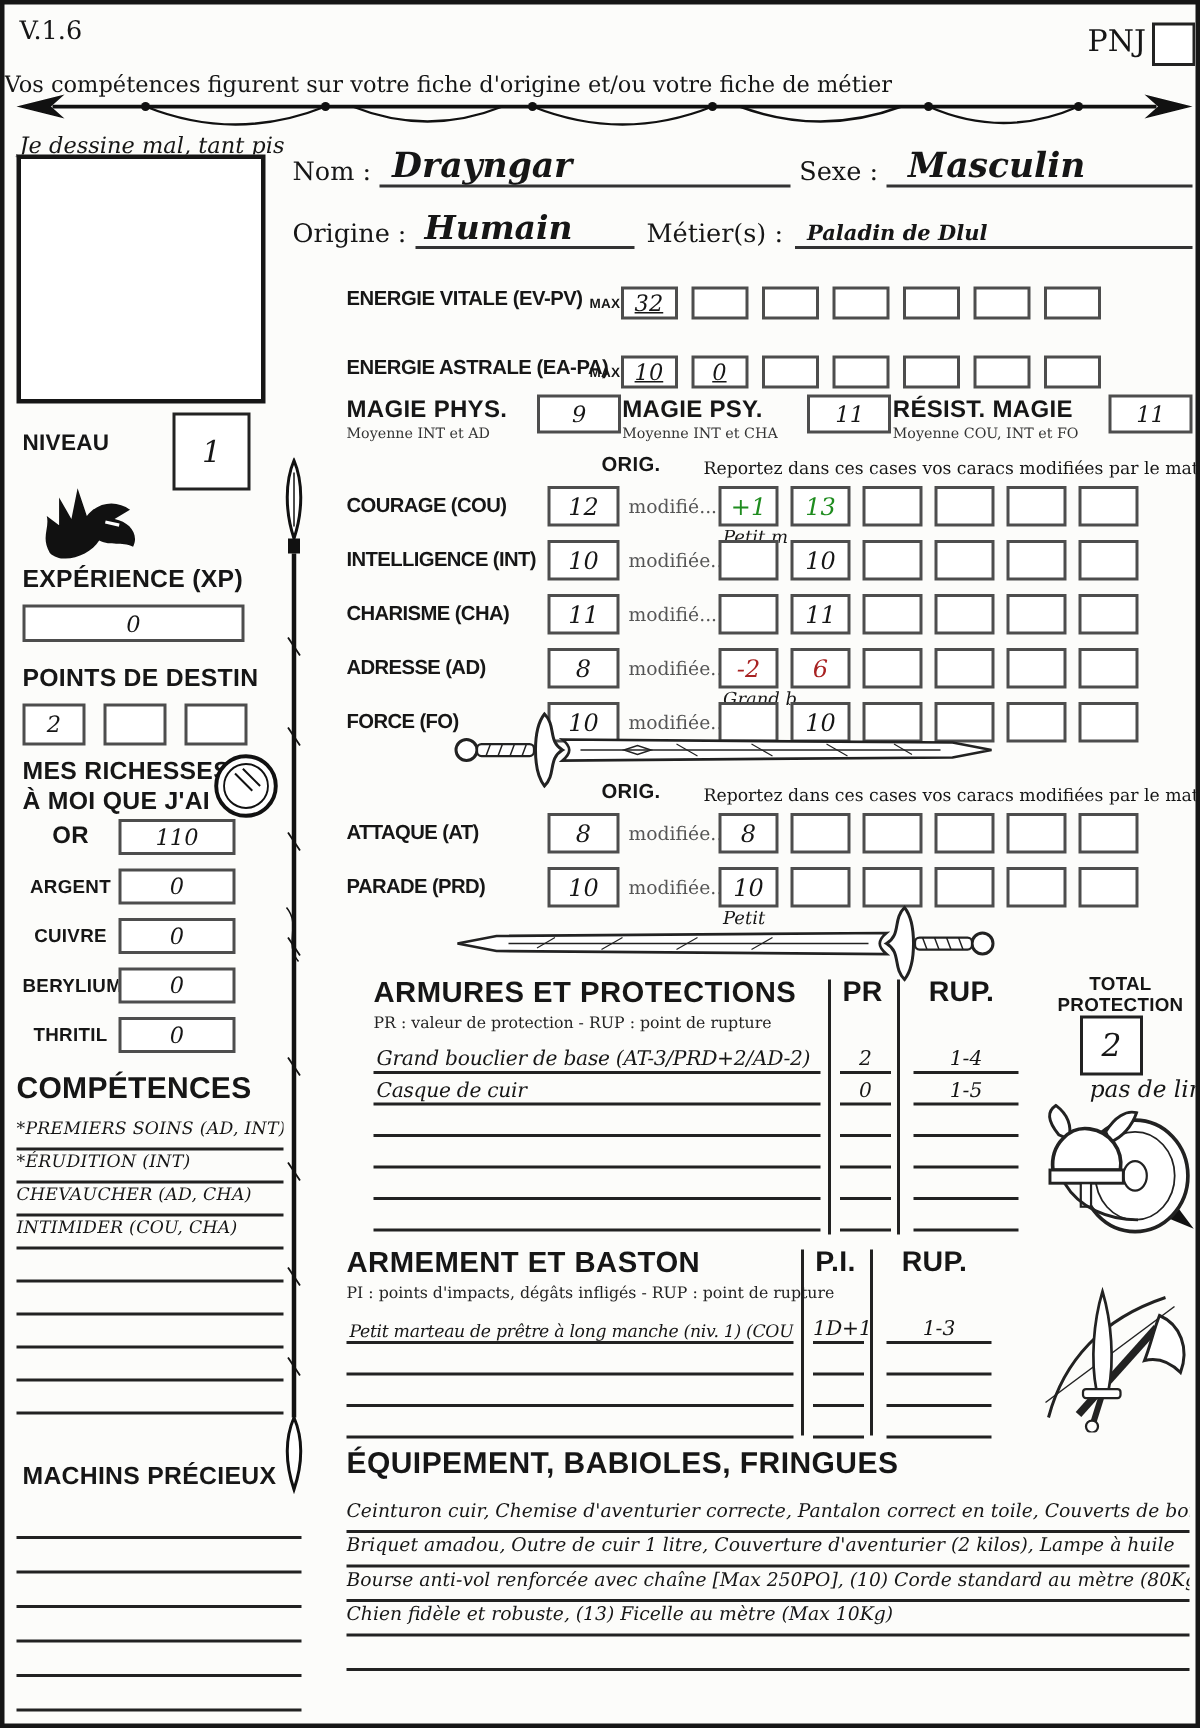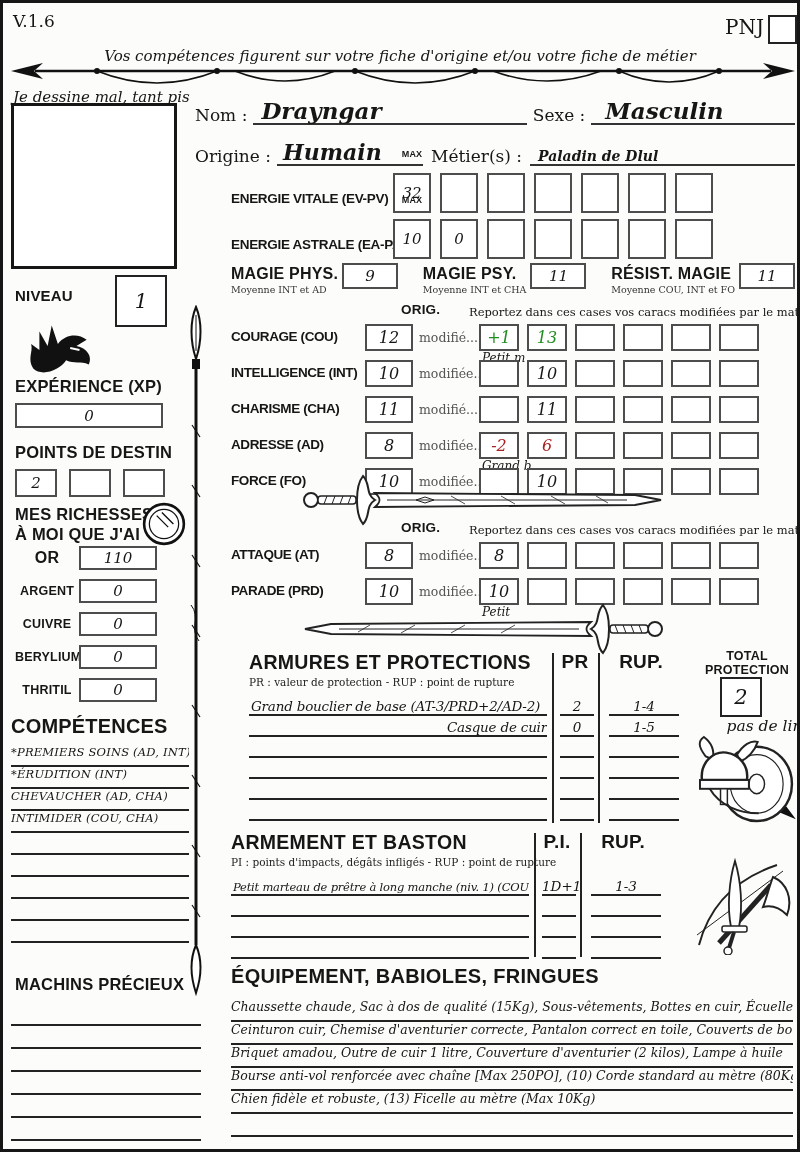--- a/index.html
+++ b/index.html
@@ -9,27 +9,27 @@
   .lbl{font-family:"Liberation Sans",sans-serif;font-weight:700;color:#161616;letter-spacing:.2px;}
   .scr{font-family:"DejaVu Serif",serif;color:#161616;}
   .hw{font-family:"DejaVu Serif",serif;font-style:italic;color:#161616;}
   .box{border:2px solid #4d4d4d;display:flex;align-items:center;justify-content:center;background:#fff;box-sizing:border-box;}
   .title{width:100%;text-align:center;font-family:"DejaVu Serif",serif;font-weight:700;font-size:34px;letter-spacing:1px;}
   
   #energies{left:228px;top:166px;width:566px;}
   .energy-row{position:relative;height:46px;}
   .energy-lbl{position:absolute;left:0;bottom:9px;font-size:13.5px;letter-spacing:-.3px;white-space:nowrap;}
   .energy-boxes{position:absolute;left:162px;bottom:2px;display:flex;gap:9px;align-items:flex-end;}
-  .maxwrap{display:flex;flex-direction:column;align-items:center;gap:14px;}
+  .maxwrap{display:flex;align-items:center;gap:0;}
   .maxlbl{font-size:9px;}
-  .ebox{width:38px;height:40px;}
+  .ebox{width:38px;height:22px;text-decoration:underline;}
   .v15{font-size:15px;}
   
   #magics{left:228px;top:262px;width:564px;display:flex;justify-content:space-between;}
-  .magic{display:flex;gap:4px;}
+  .magic{display:flex;gap:20px;}
   .mlbl{font-size:16px;white-space:nowrap;}
   .msub{font-size:9.5px;color:#333;margin-top:1px;font-family:"DejaVu Serif",serif;}
   .mbox{width:56px;height:26px;margin-top:-2px;}
   
   .statrows{width:564px;}
   .strow{display:flex;align-items:center;height:36px;position:relative;}
   .stlbl{width:134px;font-size:13.5px;letter-spacing:-.4px;white-space:nowrap;line-height:1.05;}
   .obox{width:48px;height:27px;margin-right:6px;}
   .modif{width:54px;font-size:12.5px;color:#555;margin-right:6px;font-family:"DejaVu Serif",serif;}
   .sbox{width:40px;height:27px;margin-right:8px;position:relative;}
@@ -61,21 +61,21 @@
 </head>
 <body>
 
 <div class="sheet">
 
   <div class="abs scr" style="left:10px;top:8px;font-size:17px;">V.1.6</div>
   <div class="abs" style="right:0;top:12px;display:flex;align-items:flex-start;gap:4px;">
     <span class="scr" style="font-size:20px;">PNJ</span>
     <div style="width:25px;height:25px;border:2.5px solid #222;background:#fff;"></div>
   </div>
-  <div class="abs scr" style="left:0;top:44px;width:100%;text-align:center;font-size:15px;font-style:italic;">Vos compétences figurent sur votre fiche d'origine et/ou votre fiche de métier</div>
+  <div class="abs scr" style="left:0;top:44px;width:100%;font-size:15px;">Vos compétences figurent sur votre fiche d'origine et/ou votre fiche de métier</div>
 
   <svg class="abs" style="left:4px;top:56px;" width="792" height="32" viewBox="0 0 792 32">
     <line x1="28" y1="12" x2="764" y2="12" stroke="#111" stroke-width="2.5"></line>
     <path d="M4,12 L36,4 L27,12 L36,20 Z" fill="#111"></path>
     <path d="M788,12 L756,4 L765,12 L756,20 Z" fill="#111"></path>
     <path d="M90,12 Q150,36 210,12 M228,12 Q278,32 328,12 M348,12 Q408,36 468,12 M486,12 Q540,32 594,12 M612,12 Q662,34 712,12" fill="none" stroke="#111" stroke-width="1.6"></path>
     <circle cx="90" cy="12" r="3" fill="#111"></circle>
       <circle cx="210" cy="12" r="3" fill="#111"></circle>
     <circle cx="348" cy="12" r="3" fill="#111"></circle>
       <circle cx="468" cy="12" r="3" fill="#111"></circle>
@@ -409,21 +409,21 @@
     <div class="abs lbl colhdr" style="left:353px;width:78px;">RUP.</div>
     <div id="armor-rows" class="abs" style="left:0;top:44px;width:432px;">
         <div class="trow">
           <div class="hw tname" style="font-size: 13.5px;">Grand bouclier de base (AT-3/PRD+2/AD-2)</div>
           <div class="tsp1"></div>
           <div class="hw tval1">2</div>
           <div class="tsp2"></div>
           <div class="hw tval2">1-4</div>
         </div>
         <div class="trow">
-          <div class="hw tname" style="font-size: 13.5px; text-align: right;">Casque de cuir</div>
+          <div class="hw tname" style="font-size: 13.5px;">Casque de cuir</div>
           <div class="tsp1"></div>
           <div class="hw tval1">0</div>
           <div class="tsp2"></div>
           <div class="hw tval2">1-5</div>
         </div>
         <div class="trow">
           <div class="hw tname" style="font-size: 13.5px;"></div>
           <div class="tsp1"></div>
           <div class="hw tval1"></div>
           <div class="tsp2"></div>
@@ -521,21 +521,20 @@
     <path d="M82,22 C96,28 102,44 96,60 C88,52 80,50 72,52 C76,42 78,32 82,22 Z" fill="#fff" stroke="#222" stroke-width="2"></path>
     <path d="M44,6 C50,26 52,52 48,72 L40,72 C36,52 38,26 44,6 Z" fill="#fff" stroke="#222" stroke-width="1.8"></path>
     <rect x="31" y="71" width="25" height="6" rx="2" fill="#fff" stroke="#222" stroke-width="1.5"></rect>
     <path d="M43,77 L38,93" stroke="#222" stroke-width="4"></path>
     <circle cx="37" cy="96" r="4" fill="#fff" stroke="#222" stroke-width="1.5"></circle>
   </svg>
 
   <div class="abs" style="left:228px;top:962px;width:562px;">
     <div class="abs lbl" style="left:0;top:0;font-size:20px;letter-spacing:.3px;white-space:nowrap;">ÉQUIPEMENT, BABIOLES, FRINGUES</div>
     <div id="equip-lines" class="abs" style="left:0;top:34px;width:562px;">
-        <div class="hw eline">Chaussette chaude, Sac à dos de qualité (15Kg), Sous-vêtements, Bottes en cuir, Écuelle</div>
         <div class="hw eline">Ceinturon cuir, Chemise d'aventurier correcte, Pantalon correct en toile, Couverts de bois</div>
         <div class="hw eline">Briquet amadou, Outre de cuir 1 litre, Couverture d'aventurier (2 kilos), Lampe à huile</div>
         <div class="hw eline">Bourse anti-vol renforcée avec chaîne [Max 250PO], (10) Corde standard au mètre (80Kg)</div>
         <div class="hw eline">Chien fidèle et robuste, (13) Ficelle au mètre (Max 10Kg)</div>
         <div class="hw eline"></div>
       </div>
   </div>
 
   <div class="abs lbl" style="left:12px;top:284px;font-size:15px;">NIVEAU</div>
   <div class="abs box" style="left:112px;top:272px;width:52px;height:52px;border-width:2.5px;border-color:#222;">

